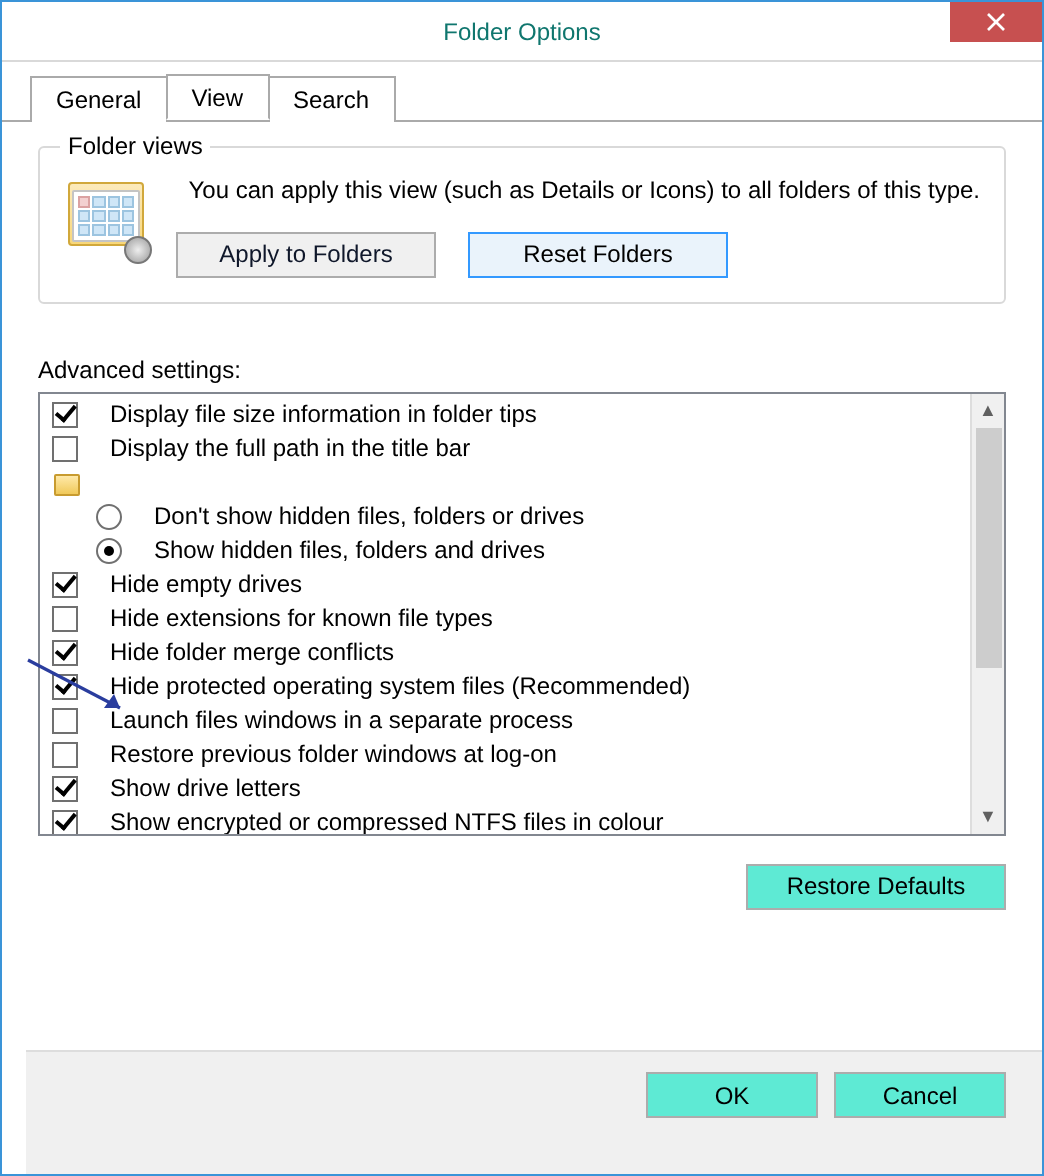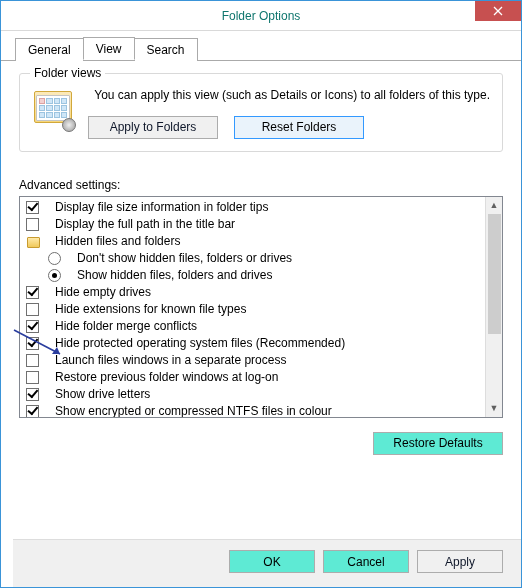--- a/index.html
+++ b/index.html
@@ -249,21 +249,21 @@
   }
   .restore-row {
     display: flex;
     justify-content: flex-end;
     margin-top: 14px;
   }
   .dialog-buttons {
     display: flex;
     justify-content: flex-end;
     gap: 8px;
-    padding: 10px 18px 14px;
+    padding: 10px 18px 28px;
     background: #f0f0f0;
     border-top: 1px solid #ddd;
     position: absolute;
     left: 13px; right: 1px; bottom: 1px;
   }
   .dialog-buttons .btn { min-width: 86px; }
   .arrow-annot {
     position: absolute;
     left: 10px;
     top: 326px;
@@ -332,21 +332,20 @@
         <div class="item">
           <span class="chk checked"></span>
           <span>Display file size information in folder tips</span>
         </div>
         <div class="item">
           <span class="chk"></span>
           <span>Display the full path in the title bar</span>
         </div>
         <div class="item">
           <span class="foldicon"></span>
-          <span>Hidden files and folders</span>
         </div>
         <div class="item indent">
           <span class="rad"></span>
           <span>Don't show hidden files, folders or drives</span>
         </div>
         <div class="item indent">
           <span class="rad checked"></span>
           <span>Show hidden files, folders and drives</span>
         </div>
         <div class="item">
@@ -396,14 +395,13 @@
 </div>
 
 <svg class="arrow-annot" viewBox="0 0 56 34">
   <line x1="4" y1="4" x2="50" y2="28" stroke="#2a3d9e" stroke-width="1.6"></line>
   <polygon points="50,28 42,28 47,21" fill="#2a3d9e"></polygon>
 </svg>
 
 <div class="dialog-buttons">
   <button class="btn">OK</button>
   <button class="btn">Cancel</button>
-  <button class="btn" disabled="">Apply</button>
 </div>
 
 </body></html>

